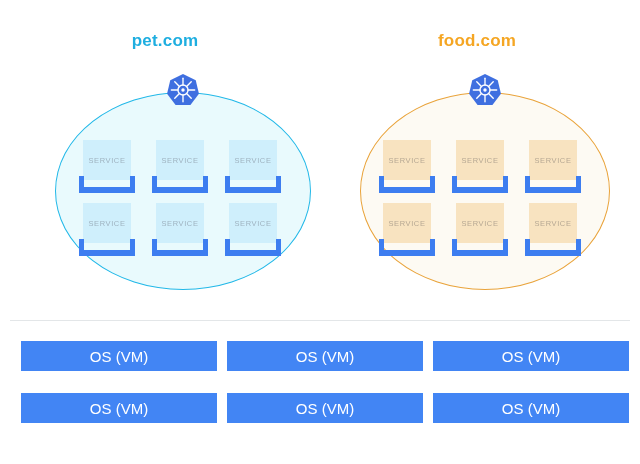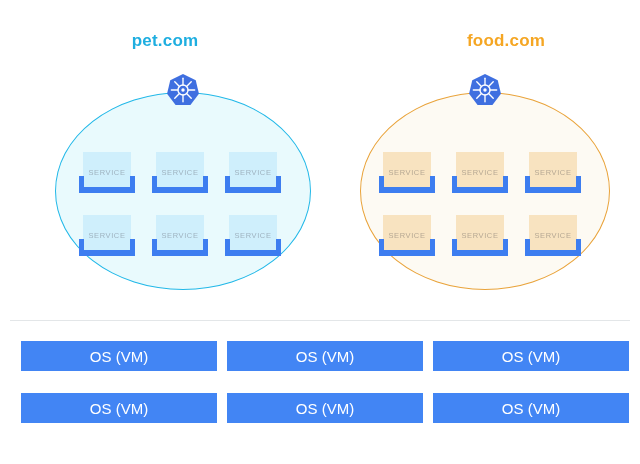--- a/index.html
+++ b/index.html
@@ -49,21 +49,21 @@
 
   
   .svc-unit {
     position: absolute;
     width: 56px;
     height: 58px;
   }
   .svc-box {
     position: absolute;
     left: 4px;
-    top: 12px;
+    top: 0;
     width: 48px;
     height: 40px;
     display: flex;
     align-items: center;
     justify-content: center;
     font-size: 7.5px;
     letter-spacing: 0.6px;
     color: #9aa4ae;
     font-family: "Liberation Sans", sans-serif;
   }
@@ -150,21 +150,21 @@
   </div>
   <div class="svc-unit" style="left:152px; top:203px;">
     <div class="svc-box" style="background:#cfeffc; color:#9fb3c0;">SERVICE</div>
     <div class="svc-bracket"></div>
   </div>
   <div class="svc-unit" style="left:225px; top:203px;">
     <div class="svc-box" style="background:#cfeffc; color:#9fb3c0;">SERVICE</div>
     <div class="svc-bracket"></div>
   </div>
 
-  <div class="cluster-title" style="left:381px; top:31px; width:250px; color:#f5a623;">food.com</div>
+  <div class="cluster-title" style="left:352px; top:31px; width:250px; color:#f5a623;">food.com</div>
 
   <div class="cluster" style="left:360px; top:92px; width:250px; height:198px;
               border:1.6px solid #e9a33a; background:#fdfaf3;"></div>
 
   <div class="k8s-badge" style="left:468px; top:73px;">
     <svg viewBox="0 0 64 64" xmlns="http://www.w3.org/2000/svg">
       <polygon points="32,2 56,13.5 62,39 46,60 18,60 2,39 8,13.5" fill="#3f6fe0"></polygon>
       <g fill="none" stroke="#ffffff" stroke-width="2.6" stroke-linecap="round">
         <circle cx="32" cy="32" r="9.5"></circle>
         <circle cx="32" cy="32" r="3.2" fill="#ffffff" stroke="none"></circle>

